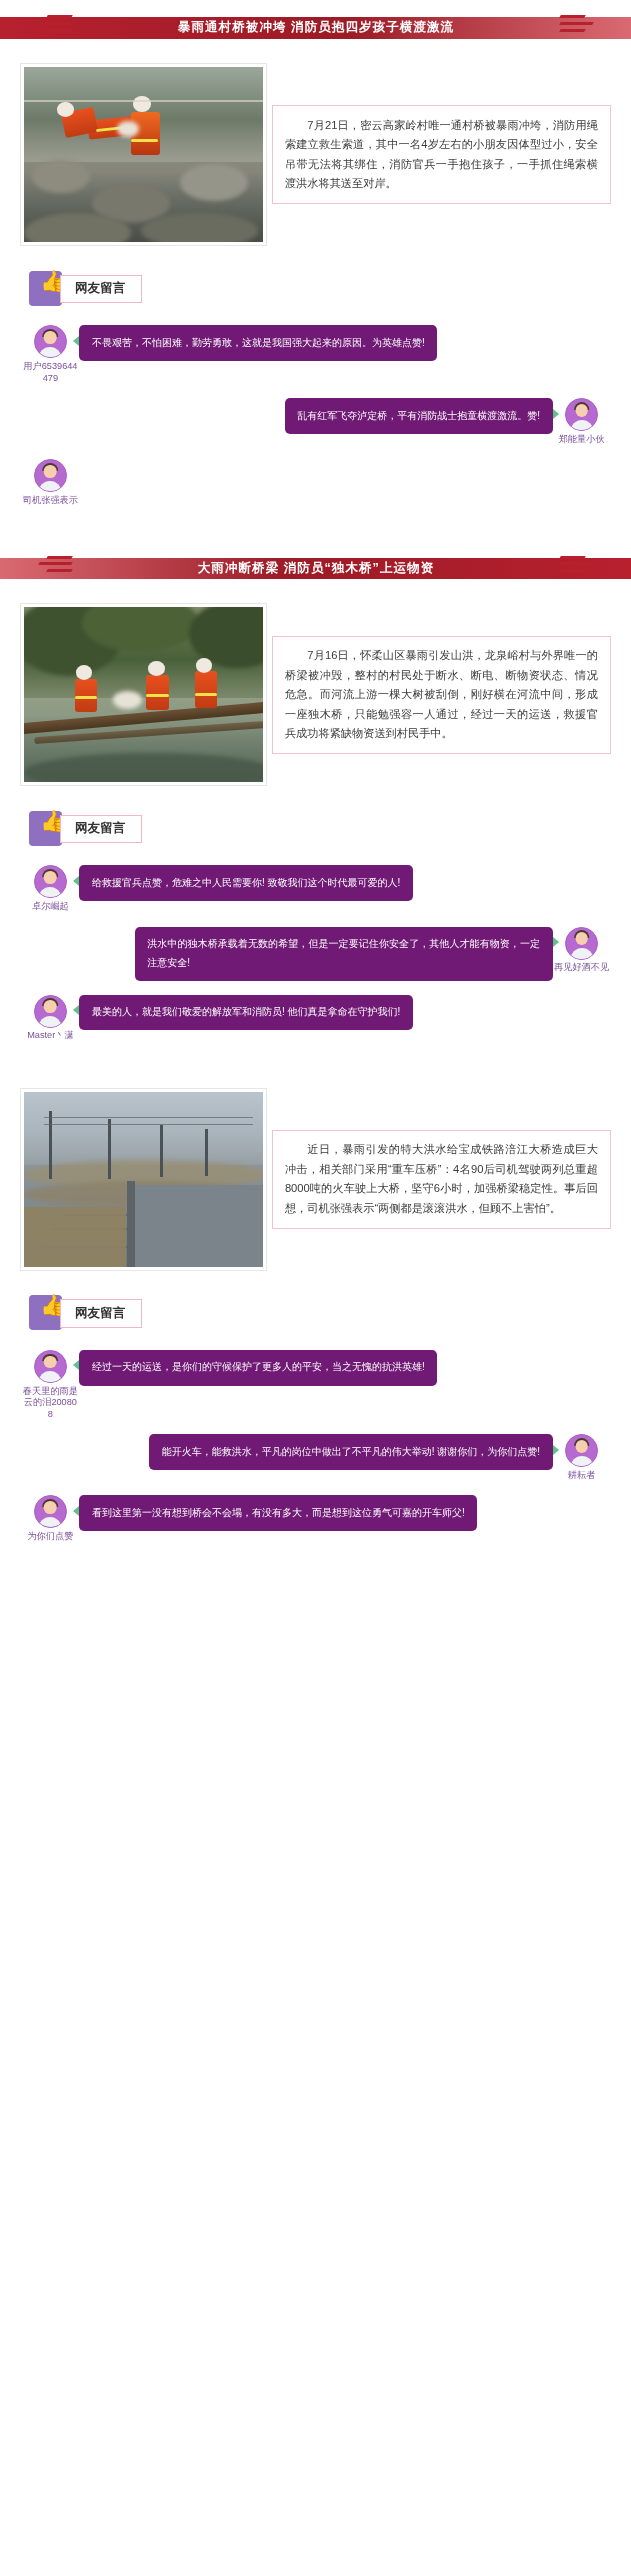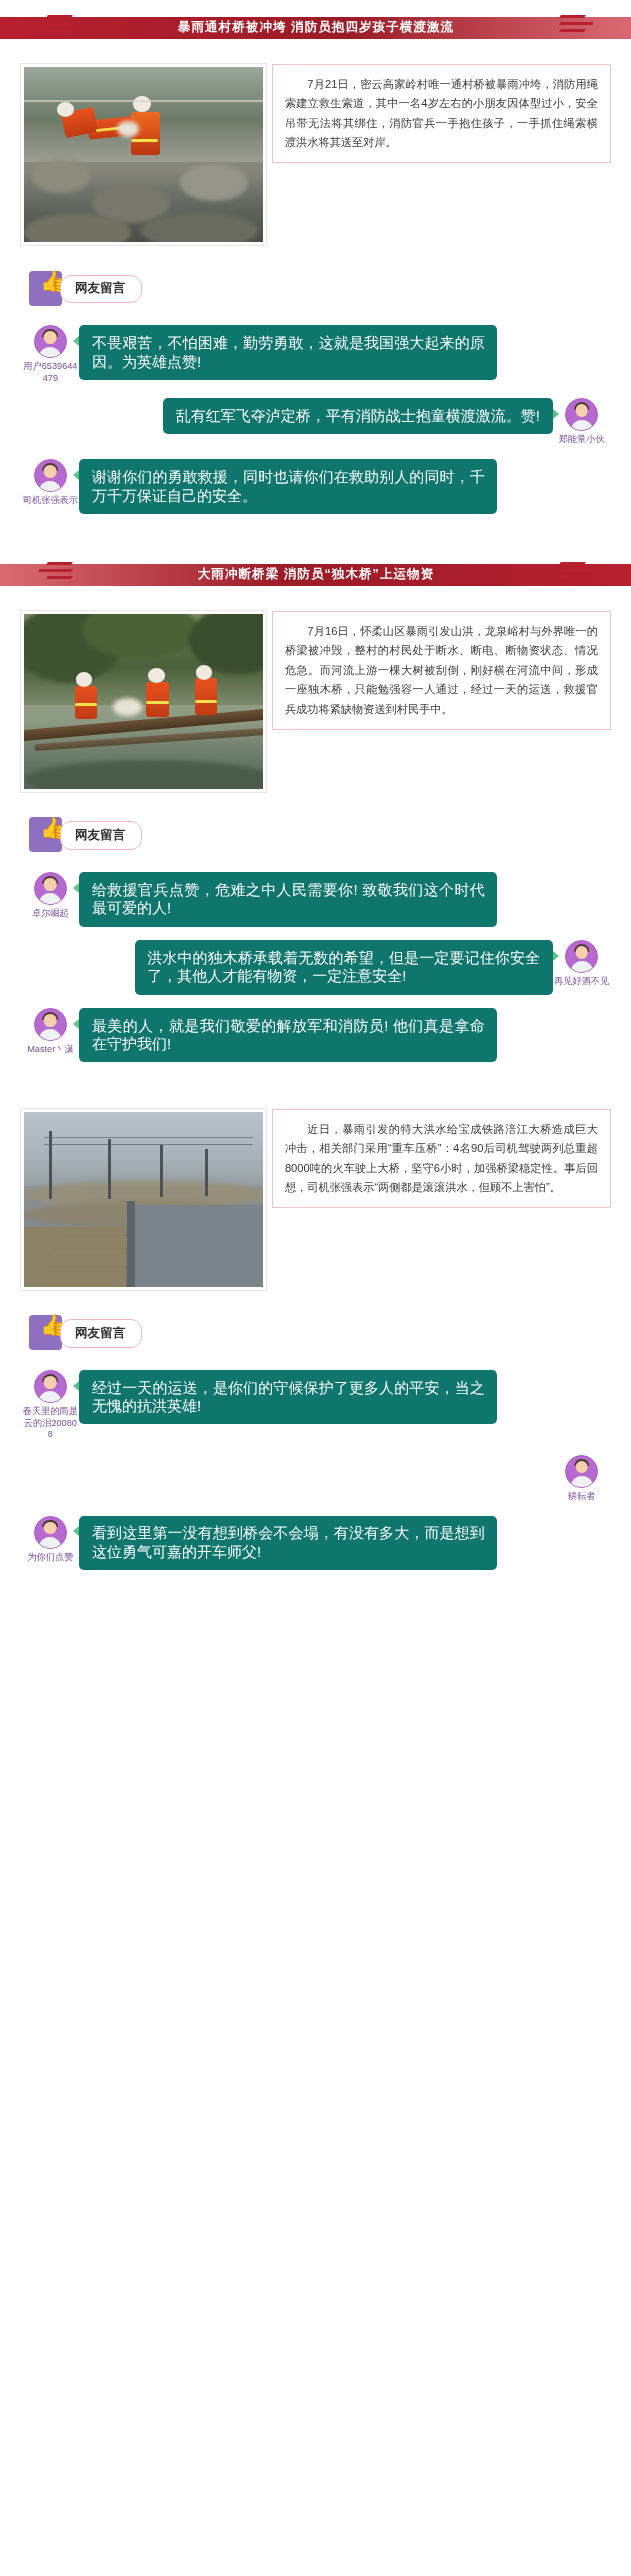--- a/index.html
+++ b/index.html
@@ -54,21 +54,21 @@
   .hdr-deco.left span:nth-child(1) { width: 25px; margin-left: 13.6px; }
   .hdr-deco.left span:nth-child(2) { width: 33px; margin-left: 5.8px; }
   .hdr-deco.left span:nth-child(3) { width: 25px; margin-left: 13.6px; }
   .hdr-deco.right span:nth-child(1) { width: 25px; }
   .hdr-deco.right span:nth-child(2) { width: 33px; }
   .hdr-deco.right span:nth-child(3) { width: 25px; }
 
   
   .story {
     display: flex;
-    align-items: flex-start;
+    align-items: center;
     padding: 13.6px 21.4px 3.9px 21.4px;
     gap: 0;
   }
   .photo {
     width: 245px;
     height: 181px;
     border: 3.9px solid #ffffff;
     outline: 1px solid #e6e6e6;
     flex: none;
     position: relative;
@@ -140,21 +140,21 @@
     color: #ffffff; font-size: 20.4px; line-height: 29px; text-align: center;
   }
   .ct-bubble {
     position: absolute; left: 39px; top: 7.8px;
     border: 1px solid #f0b9c2;
     background: #fff;
     padding: 4.9px 15.6px 4.9px 13.6px;
     font-size: 12.6px;
     color: #333;
     font-weight: bold;
-    border-radius: 11px;
+    border-radius: 0;
   }
 
   .cmt {
     display: flex;
     align-items: flex-start;
     margin: 13.6px 0 5.8px 0;
   }
   .cmt.right { flex-direction: row-reverse; }
   .avatar-wrap { width: 58px; flex: none; text-align: center; }
   .avatar {
@@ -176,23 +176,23 @@
   .av-hair {
     position: absolute; left: 50%; top: 2.9px; transform: translateX(-50%);
     width: 15.6px; height: 7.8px; border-radius: 7.8px 7.8px 0 0; background: #4a3a33;
   }
   .av-name {
     font-size: 9.2px; color: #7a4f9a; margin-top: 2.9px; line-height: 11.7px;
     word-break: break-all;
     text-align: center;
   }
   .bubble {
-    background: #0f766e;
+    background: #701a75;
     color: #ffffff;
-    font-size: 15px;
+    font-size: 10px;
     line-height: 18.5px;
     padding: 8.7px 12.6px;
     border-radius: 4.9px;
     max-width: 418px;
     position: relative;
     text-align: justify;
   }
   .cmt:not(.right) .bubble::before {
     content: "";
     position: absolute; left: -6.8px; top: 10.7px;
@@ -288,21 +288,20 @@
 
       <div class="cmt">
         <div class="avatar-wrap">
           <div class="avatar">
             <div class="av-hair"></div>
               <div class="av-head"></div>
               <div class="av-body"></div>
           </div>
           <div class="av-name">司机张强表示</div>
         </div>
-        <div class="bubble">谢谢你们的勇敢救援，同时也请你们在救助别人的同时，千万千万保证自己的安全。</div>
       </div>
     </div>
   </div>
 
   <div class="divider-space"></div>
 
   <div>
     <div class="section-header">
       <div class="hdr-band rev"></div>
       <div class="hdr-deco left">
@@ -440,20 +439,21 @@
 
       <div class="cmt right">
         <div class="avatar-wrap">
           <div class="avatar">
             <div class="av-hair"></div>
               <div class="av-head"></div>
               <div class="av-body"></div>
           </div>
           <div class="av-name">耕耘者</div>
         </div>
+        <div class="bubble">能开火车，能救洪水，平凡的岗位中做出了不平凡的伟大举动! 谢谢你们，为你们点赞!</div>
       </div>
 
       <div class="cmt">
         <div class="avatar-wrap">
           <div class="avatar">
             <div class="av-hair"></div>
               <div class="av-head"></div>
               <div class="av-body"></div>
           </div>
           <div class="av-name">为你们点赞</div>

